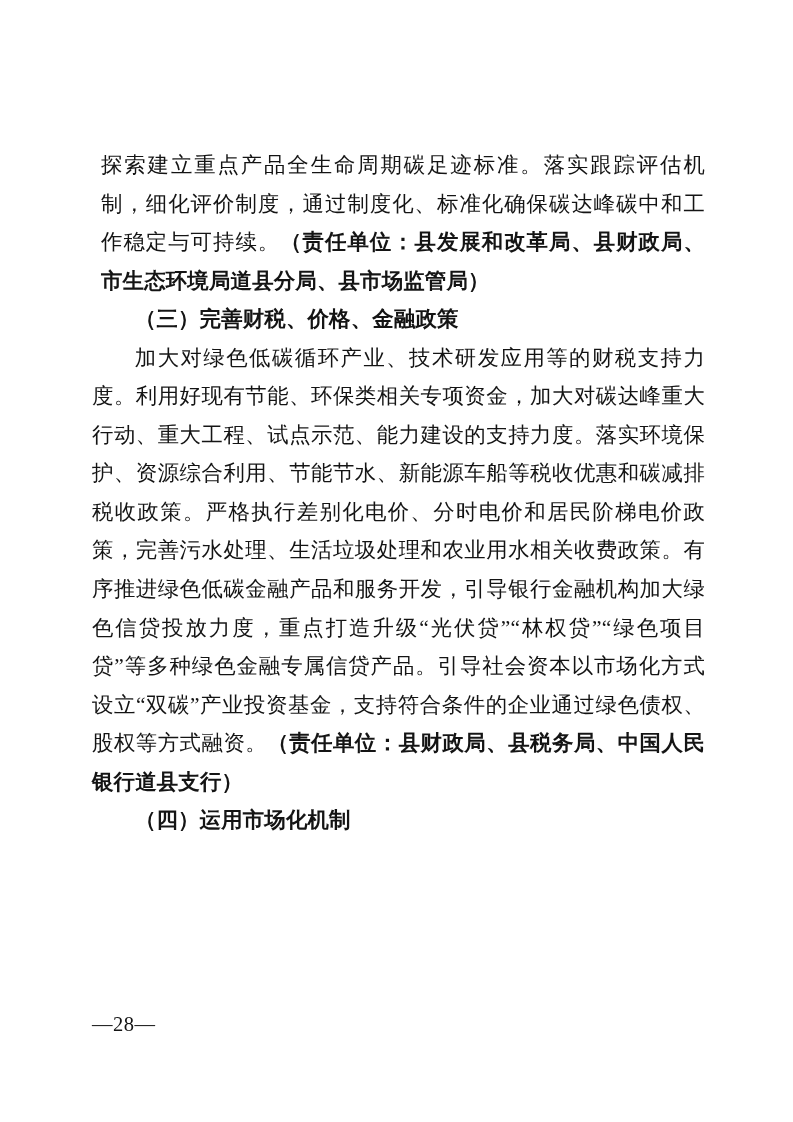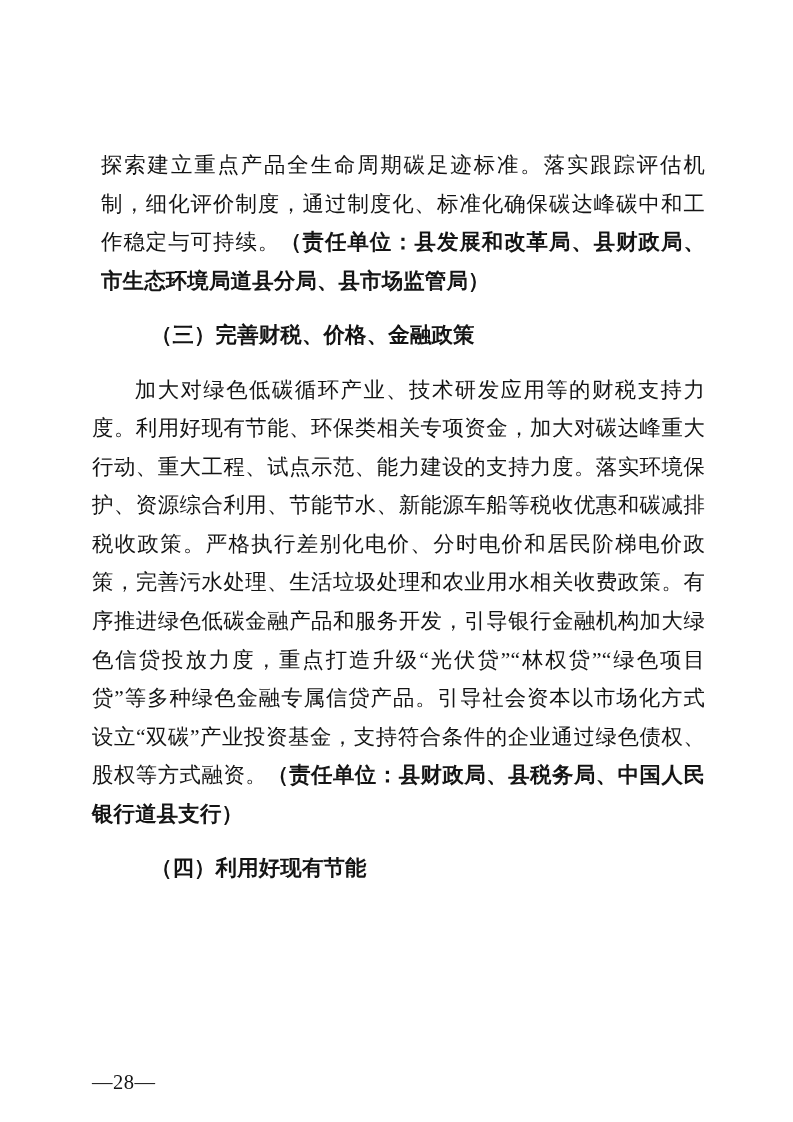--- a/index.html
+++ b/index.html
@@ -31,50 +31,50 @@
     padding: 0;
     text-indent: 2em;
   }
   .para.no-indent {
     text-indent: 0;
     margin-left: 9px;
   }
   .heading {
     font-weight: bold;
     text-indent: 2em;
-    margin: 16px;
+    margin: 0;
     padding: 0;
   }
   .bold-run {
     font-weight: bold;
   }
   .page-footer {
     position: absolute;
     left: 92px;
-    top: 1068px;
+    top: 1010px;
     font-size: 20.5px;
     line-height: 28px;
     color: #141414;
     letter-spacing: 0.5px;
   }
 </style>
 </head>
 <body>
 
 <div class="page">
 
   <div class="doc-body">
 
     <p class="para no-indent"><span>探索建立重点产品全生命周期碳足迹标准。落实跟踪评估机制，细化评价制度，通过制度化、标准化确保碳达峰碳中和工作稳定与可持续。</span><span class="bold-run">（责任单位：县发展和改革局、县财政局、市生态环境局道县分局、县市场监管局）</span></p>
 
     <p class="heading">（三）完善财税、价格、金融政策</p>
 
     <p class="para"><span>加大对绿色低碳循环产业、技术研发应用等的财税支持力度。利用好现有节能、环保类相关专项资金，加大对碳达峰重大行动、重大工程、试点示范、能力建设的支持力度。落实环境保护、资源综合利用、节能节水、新能源车船等税收优惠和碳减排税收政策。严格执行差别化电价、分时电价和居民阶梯电价政策，完善污水处理、生活垃圾处理和农业用水相关收费政策。有序推进绿色低碳金融产品和服务开发，引导银行金融机构加大绿色信贷投放力度，重点打造升级“光伏贷”“林权贷”“绿色项目贷”等多种绿色金融专属信贷产品。引导社会资本以市场化方式设立“双碳”产业投资基金，支持符合条件的企业通过绿色债权、股权等方式融资。</span><span class="bold-run">（责任单位：县财政局、县税务局、中国人民银行道县支行）</span></p>
 
-    <p class="heading">（四）利用好现有节能</p>
+    <p class="heading">（四）运用市场化机制</p>
 
 
   </div>
 
   <div class="page-footer">
     <span>—28—</span>
   </div>
 
 </div>
 

